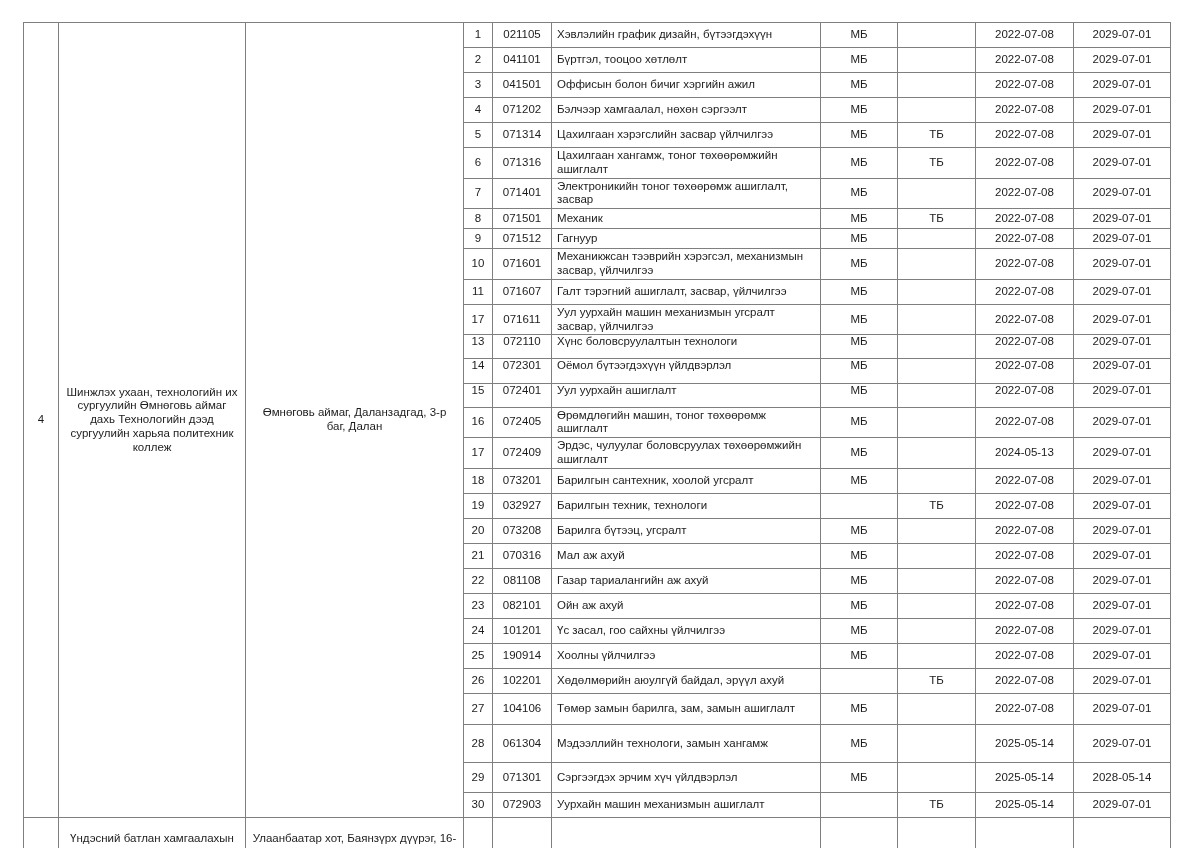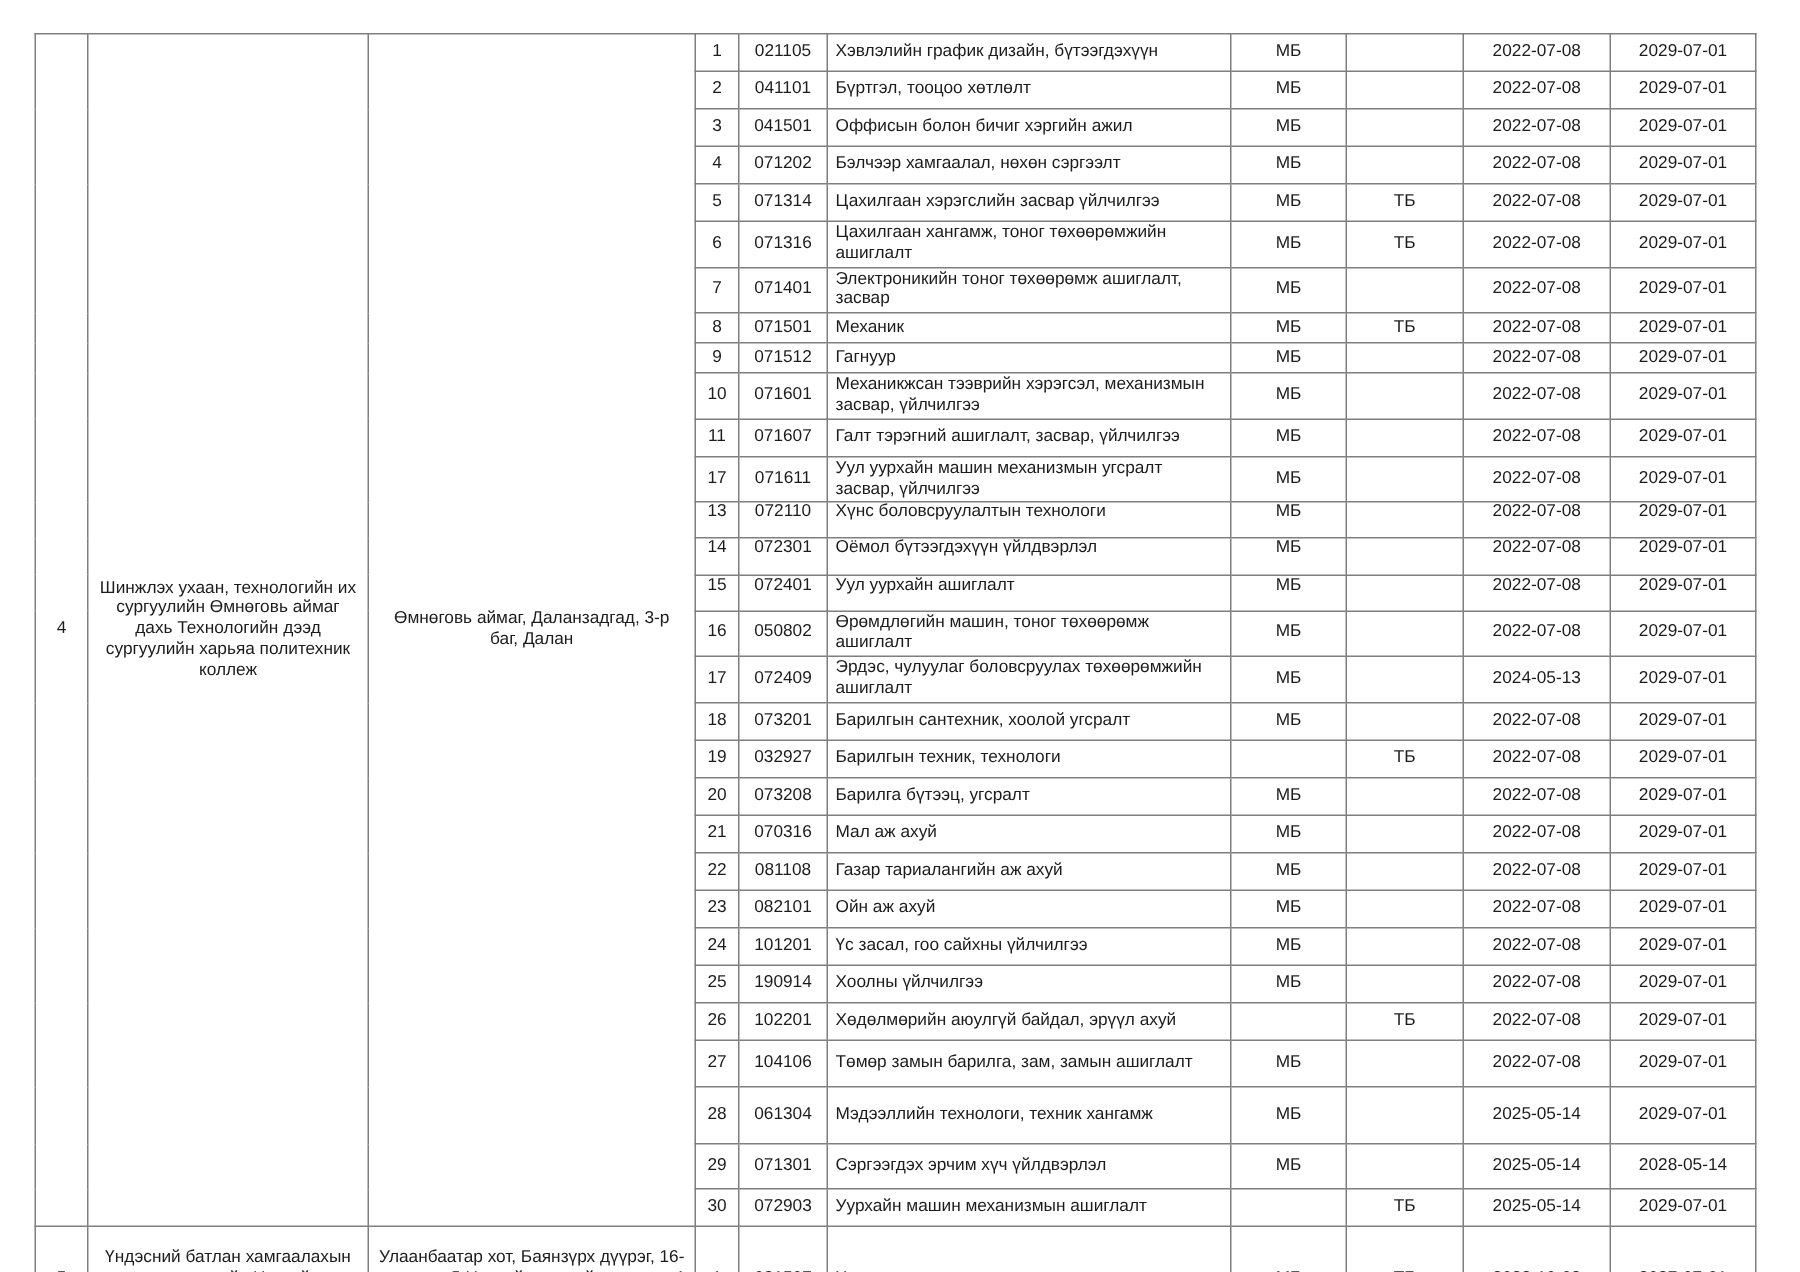--- a/index.html
+++ b/index.html
@@ -194,21 +194,21 @@
           <td>15</td>
           <td>072401</td>
           <td class="program-name">Уул уурхайн ашиглалт</td>
           <td>МБ</td>
           <td></td>
           <td>2022-07-08</td>
           <td>2029-07-01</td>
         </tr>
         <tr style="height: 30px;">
           <td>16</td>
-          <td>050802</td>
+          <td>072405</td>
           <td class="program-name">Өрөмдлөгийн машин, тоног төхөөрөмж ашиглалт</td>
           <td>МБ</td>
           <td></td>
           <td>2022-07-08</td>
           <td>2029-07-01</td>
         </tr>
         <tr style="height: 31px;">
           <td>17</td>
           <td>072409</td>
           <td class="program-name">Эрдэс, чулуулаг боловсруулах төхөөрөмжийн ашиглалт</td>
@@ -303,21 +303,21 @@
           <td>104106</td>
           <td class="program-name">Төмөр замын барилга, зам, замын ашиглалт</td>
           <td>МБ</td>
           <td></td>
           <td>2022-07-08</td>
           <td>2029-07-01</td>
         </tr>
         <tr style="height: 38px;">
           <td>28</td>
           <td>061304</td>
-          <td class="program-name">Мэдээллийн технологи, техник хангамж</td>
+          <td class="program-name">Мэдээллийн технологи, замын хангамж</td>
           <td>МБ</td>
           <td></td>
           <td>2025-05-14</td>
           <td>2029-07-01</td>
         </tr>
         <tr style="height: 30px;">
           <td>29</td>
           <td>071301</td>
           <td class="program-name">Сэргээгдэх эрчим хүч үйлдвэрлэл</td>
           <td>МБ</td>

